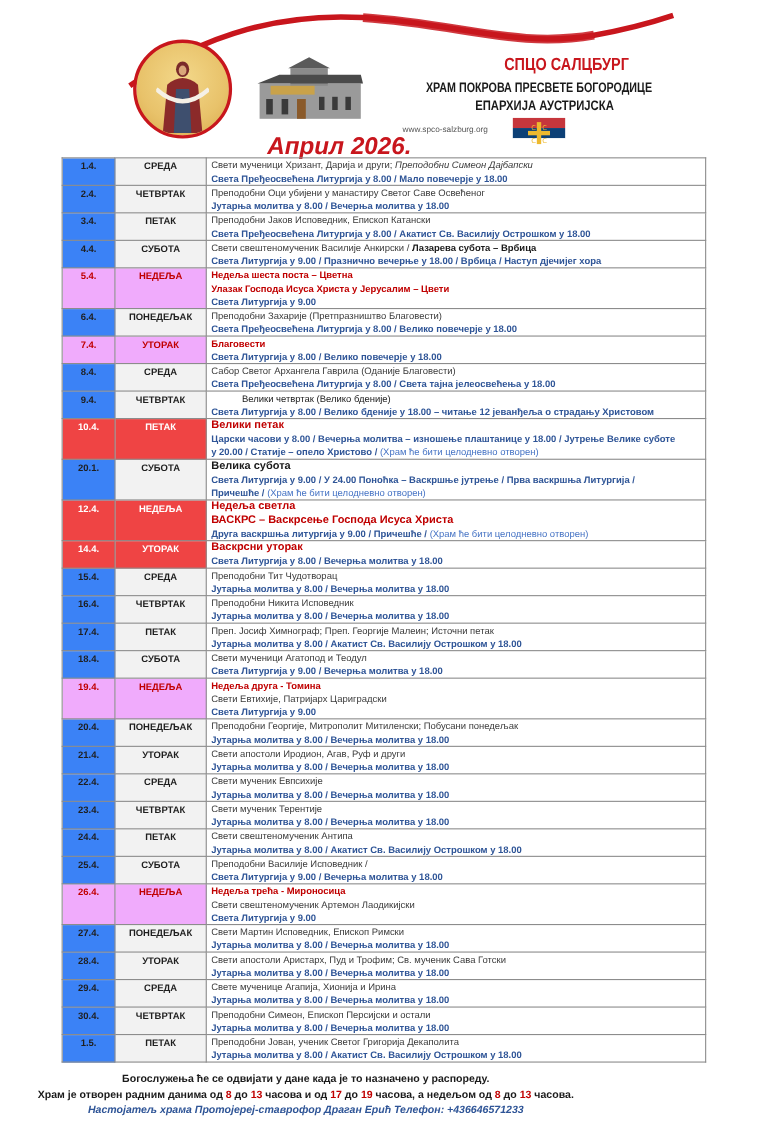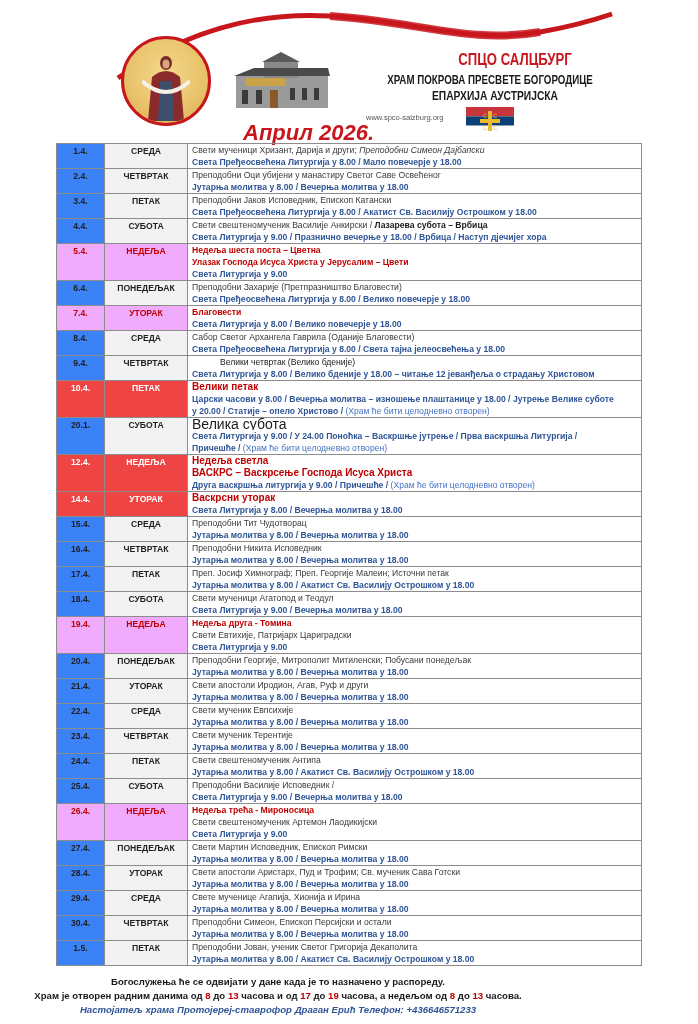--- a/index.html
+++ b/index.html
@@ -22,21 +22,21 @@
   td.day { width:82px; text-align:center; font-weight:bold; color:#1f1f1f; background:#f2f2f2; padding-top:1px !important; }
   td.content { padding:0 0 0 4px !important; color:#3a3a3a; }
   tr.feast td.date, tr.feast td.day { background:#f0abfc; color:#c00000; }
   tr.great td.date, tr.great td.day { background:#ef4444; color:#ffffff; }
   .line { white-space:nowrap; overflow:hidden; }
   .l-saint { color:#3a3a3a; }
   .l-svc { color:#2f5597; font-weight:bold; }
   .l-feast { color:#c00000; font-weight:bold; }
   .l-bold { color:#1a1a1a; font-weight:normal;padding-left:28px; }
   .l-big { color:#c00000; font-weight:bold; font-size:10px; }
-  .l-bigdark { color:#1a1a1a; font-weight:normal; font-size:14px; }
+  .l-bigdark { color:#1a1a1a; font-weight:bold; font-size:10px; }
   .normal { font-weight:normal; }
   .ital { font-style:italic; }
   .dark { color:#1a1a1a; }
   .gray { color:#4472c4; font-weight:normal; }
 
   .footer { position:absolute; left:0; top:975px; width:556px; text-align:center; }
   .f1, .f2 { font-size:9.6px; font-weight:bold; color:#1a1a1a; line-height:14px; }
   .f3 { font-size:9.6px; font-weight:bold; font-style:italic; color:#2f5597; line-height:14px; }
   .red { color:#c00000; }
 </style>

